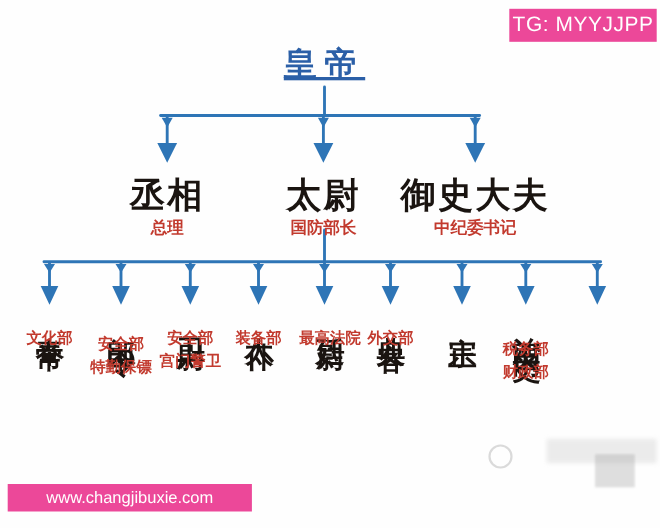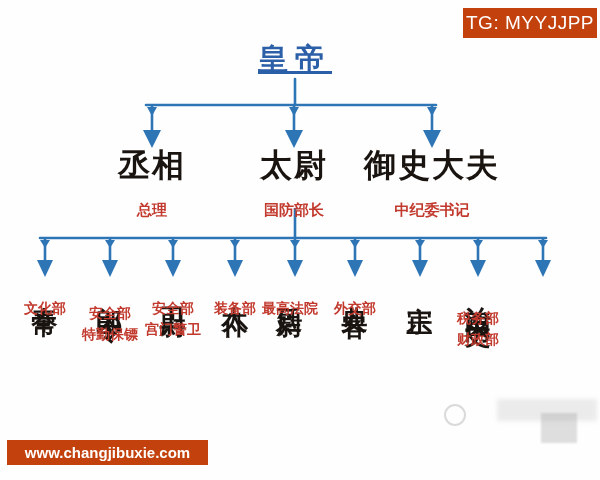--- a/index.html
+++ b/index.html
@@ -8,43 +8,43 @@
     overflow:hidden;font-family:"DejaVu Serif",serif;
   }
   .connector-svg{position:absolute;left:0;top:0;z-index:1;}
   .node{position:absolute;z-index:2;display:flex;flex-direction:column;align-items:center;transform:translateX(-50%);}
   .emperor-title{
     font-size:30px;font-weight:bold;color:#2b5fa7;letter-spacing:7px;
     white-space:nowrap;line-height:1.1;text-decoration:underline;
   }
   .l2-title{
     font-size:32px;font-weight:bold;color:#1a1410;letter-spacing:2px;
-    white-space:nowrap;line-height:1.05;
+    white-space:nowrap;line-height:1.05;margin-top:12px;
   }
   .red-label{
     font-size:15px;font-weight:bold;color:#c23a2e;white-space:nowrap;
-    line-height:1.4;margin-top:17px;font-family:"DejaVu Sans",sans-serif;
+    line-height:1.4;margin-top:2px;font-family:"DejaVu Sans",sans-serif;
   }
   .l3-col{position:absolute;z-index:2;display:flex;flex-direction:column;align-items:center;transform:translateX(-50%);}
   .v-title{
     writing-mode:vertical-rl;text-orientation:upright;
     font-size:26px;font-weight:bold;color:#1a1410;letter-spacing:5px;line-height:1;
   }
   .l3-labels{display:flex;flex-direction:column;align-items:center;margin-top:2px;}
   .l3-label{
     font-size:14px;font-weight:bold;color:#c23a2e;white-space:nowrap;
     line-height:1.5;font-family:"DejaVu Sans",sans-serif;
   }
   .badge{
-    position:absolute;z-index:4;background:#c2410c;color:#fff;
+    position:absolute;z-index:4;background:#ec4899;color:#fff;
     display:flex;align-items:center;justify-content:center;
     font-family:"Liberation Sans",sans-serif;
   }
   .tg-badge{left:463px;top:8px;width:134px;height:30px;font-size:19px;letter-spacing:0.5px;}
-  .site-badge{left:7px;top:440px;width:201px;height:25px;font-size:15px;font-weight:bold;}
+  .site-badge{left:7px;top:440px;width:222px;height:25px;font-size:15px;}
   .smudge{position:absolute;z-index:3;pointer-events:none;}
   .smudge-a{left:497px;top:399px;width:100px;height:22px;background:rgba(170,170,170,0.22);filter:blur(2px);}
   .smudge-b{left:541px;top:413px;width:36px;height:30px;background:rgba(150,150,150,0.30);filter:blur(1px);}
   .smudge-circle{left:444px;top:404px;width:18px;height:18px;border:2px solid rgba(175,175,175,0.45);border-radius:50%;}
 </style>
 </head>
 <body>
 
 <div class="canvas">
 
@@ -141,21 +141,21 @@
       <div class="l3-label">安全部</div>
       <div class="l3-label">宫门警卫</div>
     </div>
   </div>
   <div class="l3-col" style="left:235px;top:286px;">
     <div class="v-title">太仆</div>
     <div class="l3-labels">
         <div class="l3-label">装备部</div>
       </div>
   </div>
-  <div class="l3-col" style="left:290px;top:286px;">
+  <div class="l3-col" style="left:300px;top:286px;">
     <div class="v-title">廷尉</div>
     <div class="l3-labels">
         <div class="l3-label">最高法院</div>
       </div>
   </div>
   <div class="l3-col" style="left:355px;top:286px;">
     <div class="v-title">典客</div>
     <div class="l3-labels">
         <div class="l3-label">外交部</div>
       </div>

